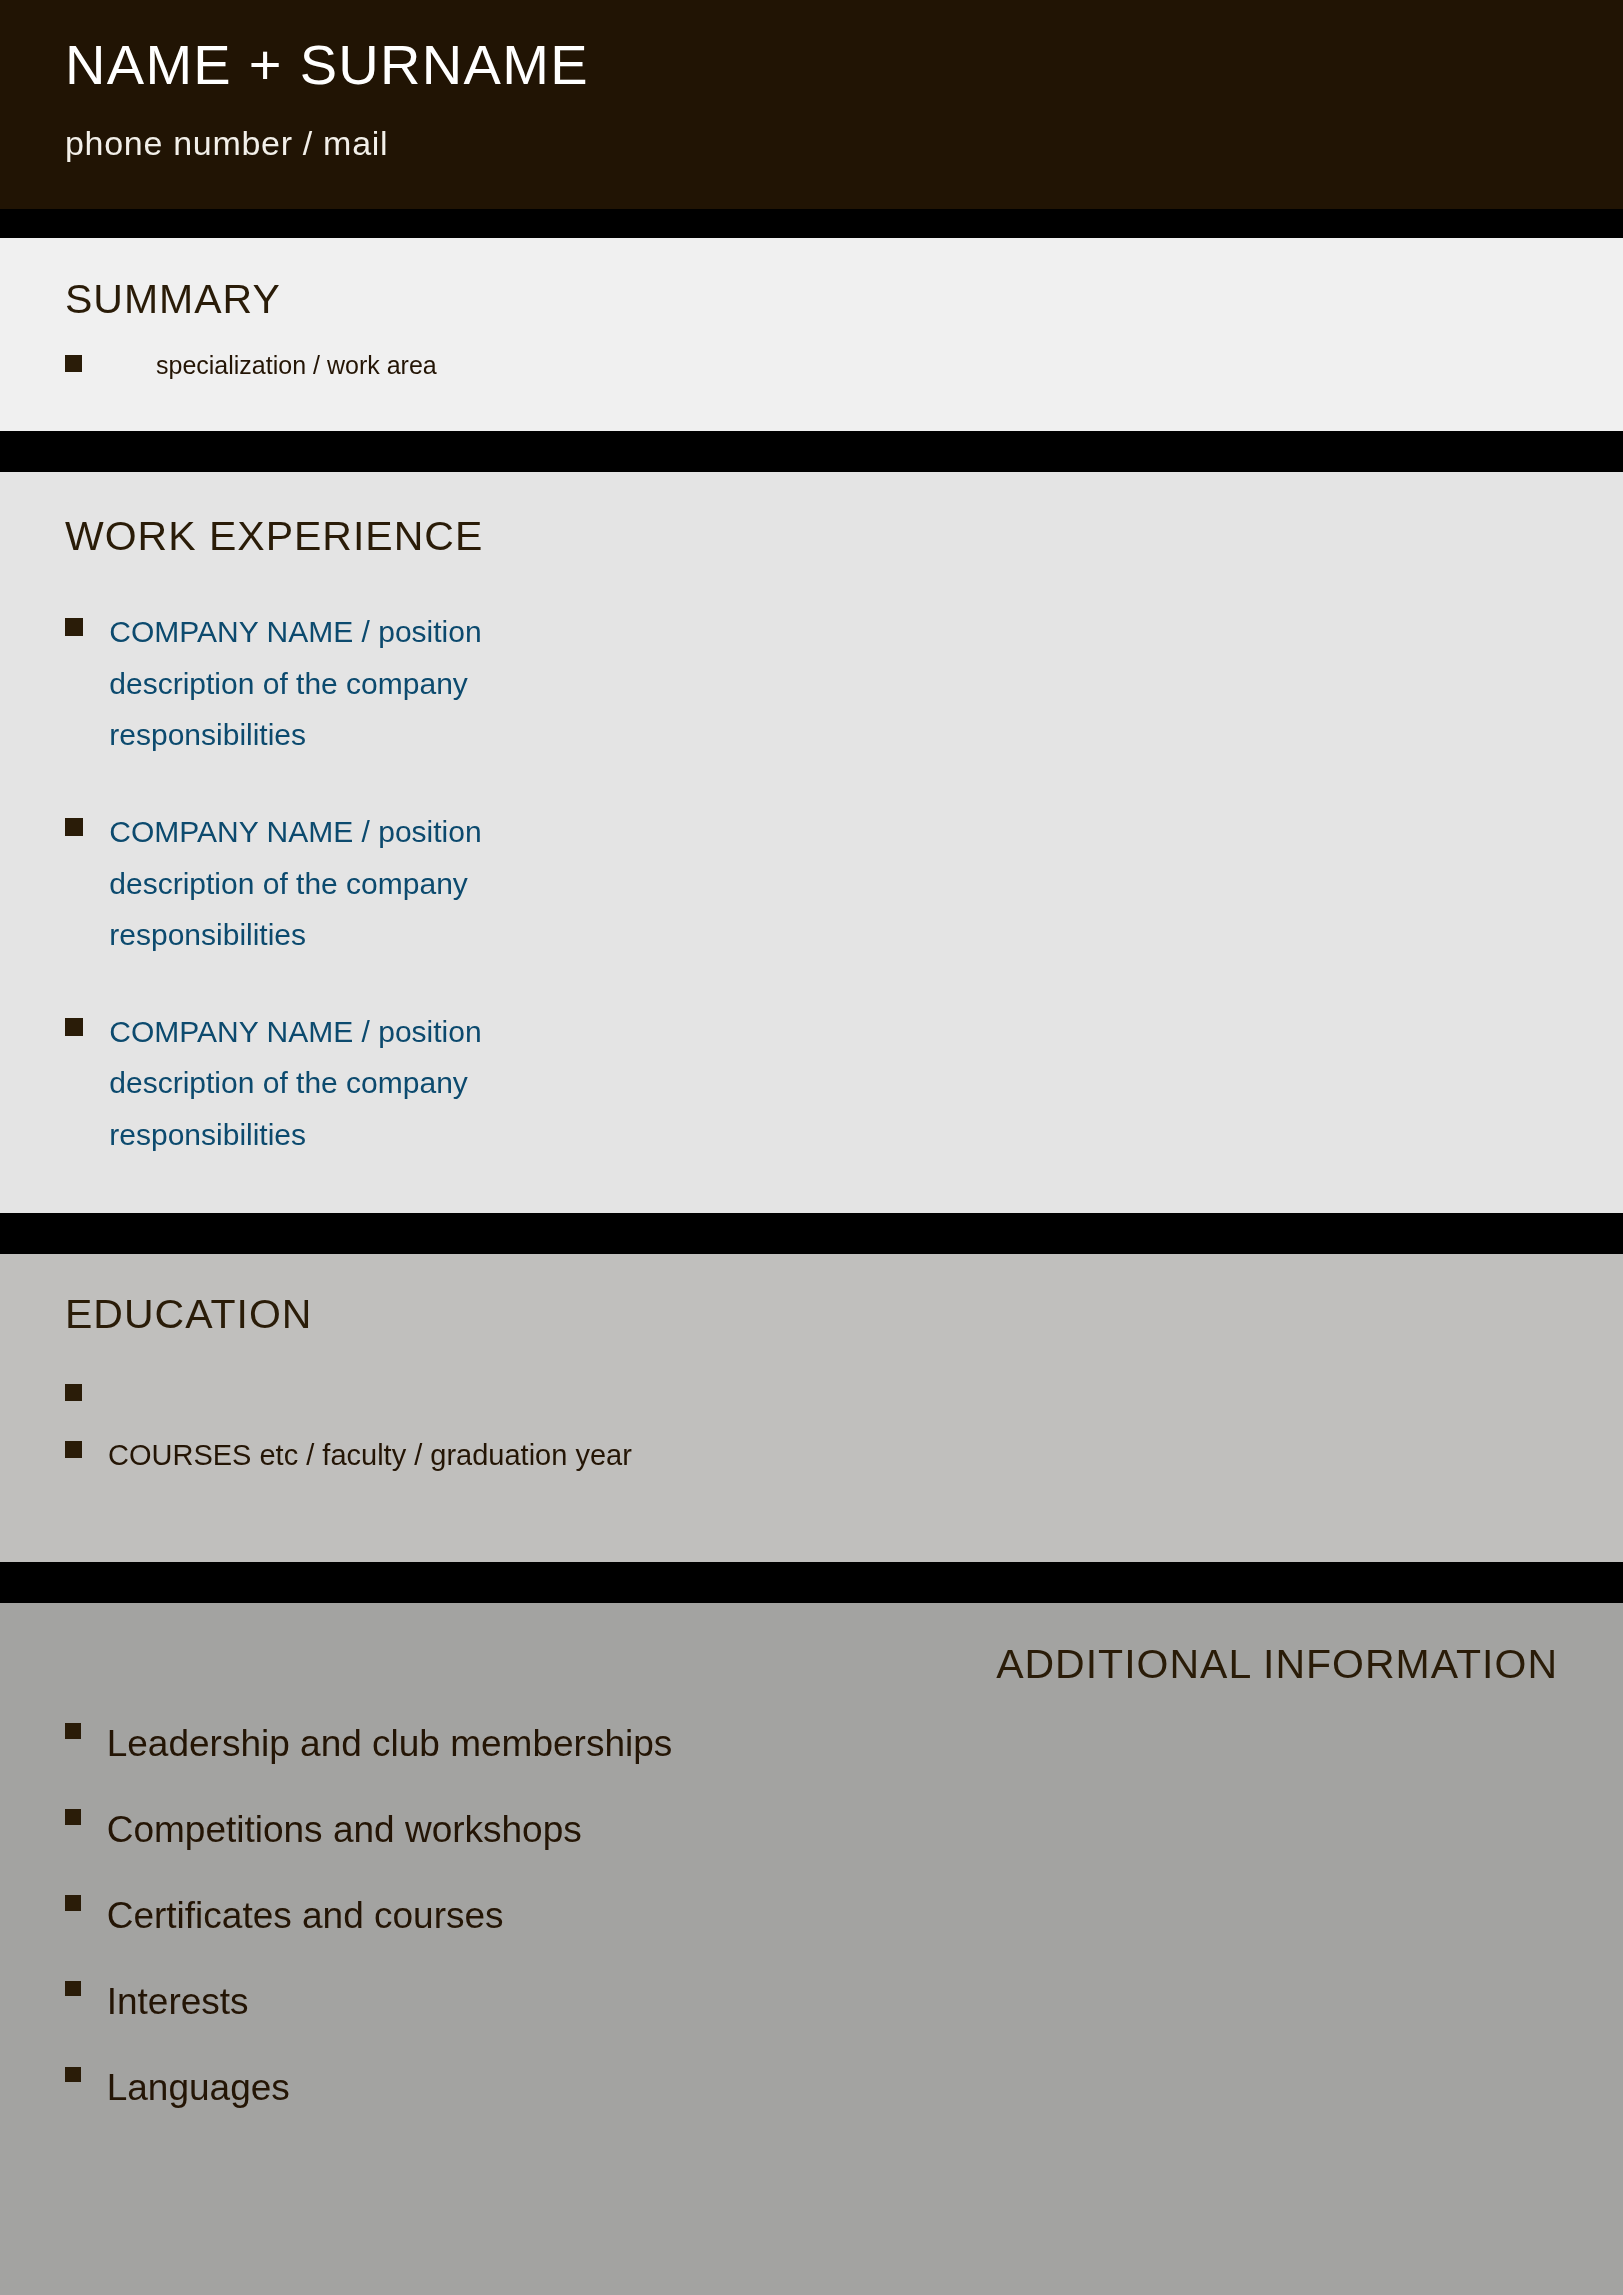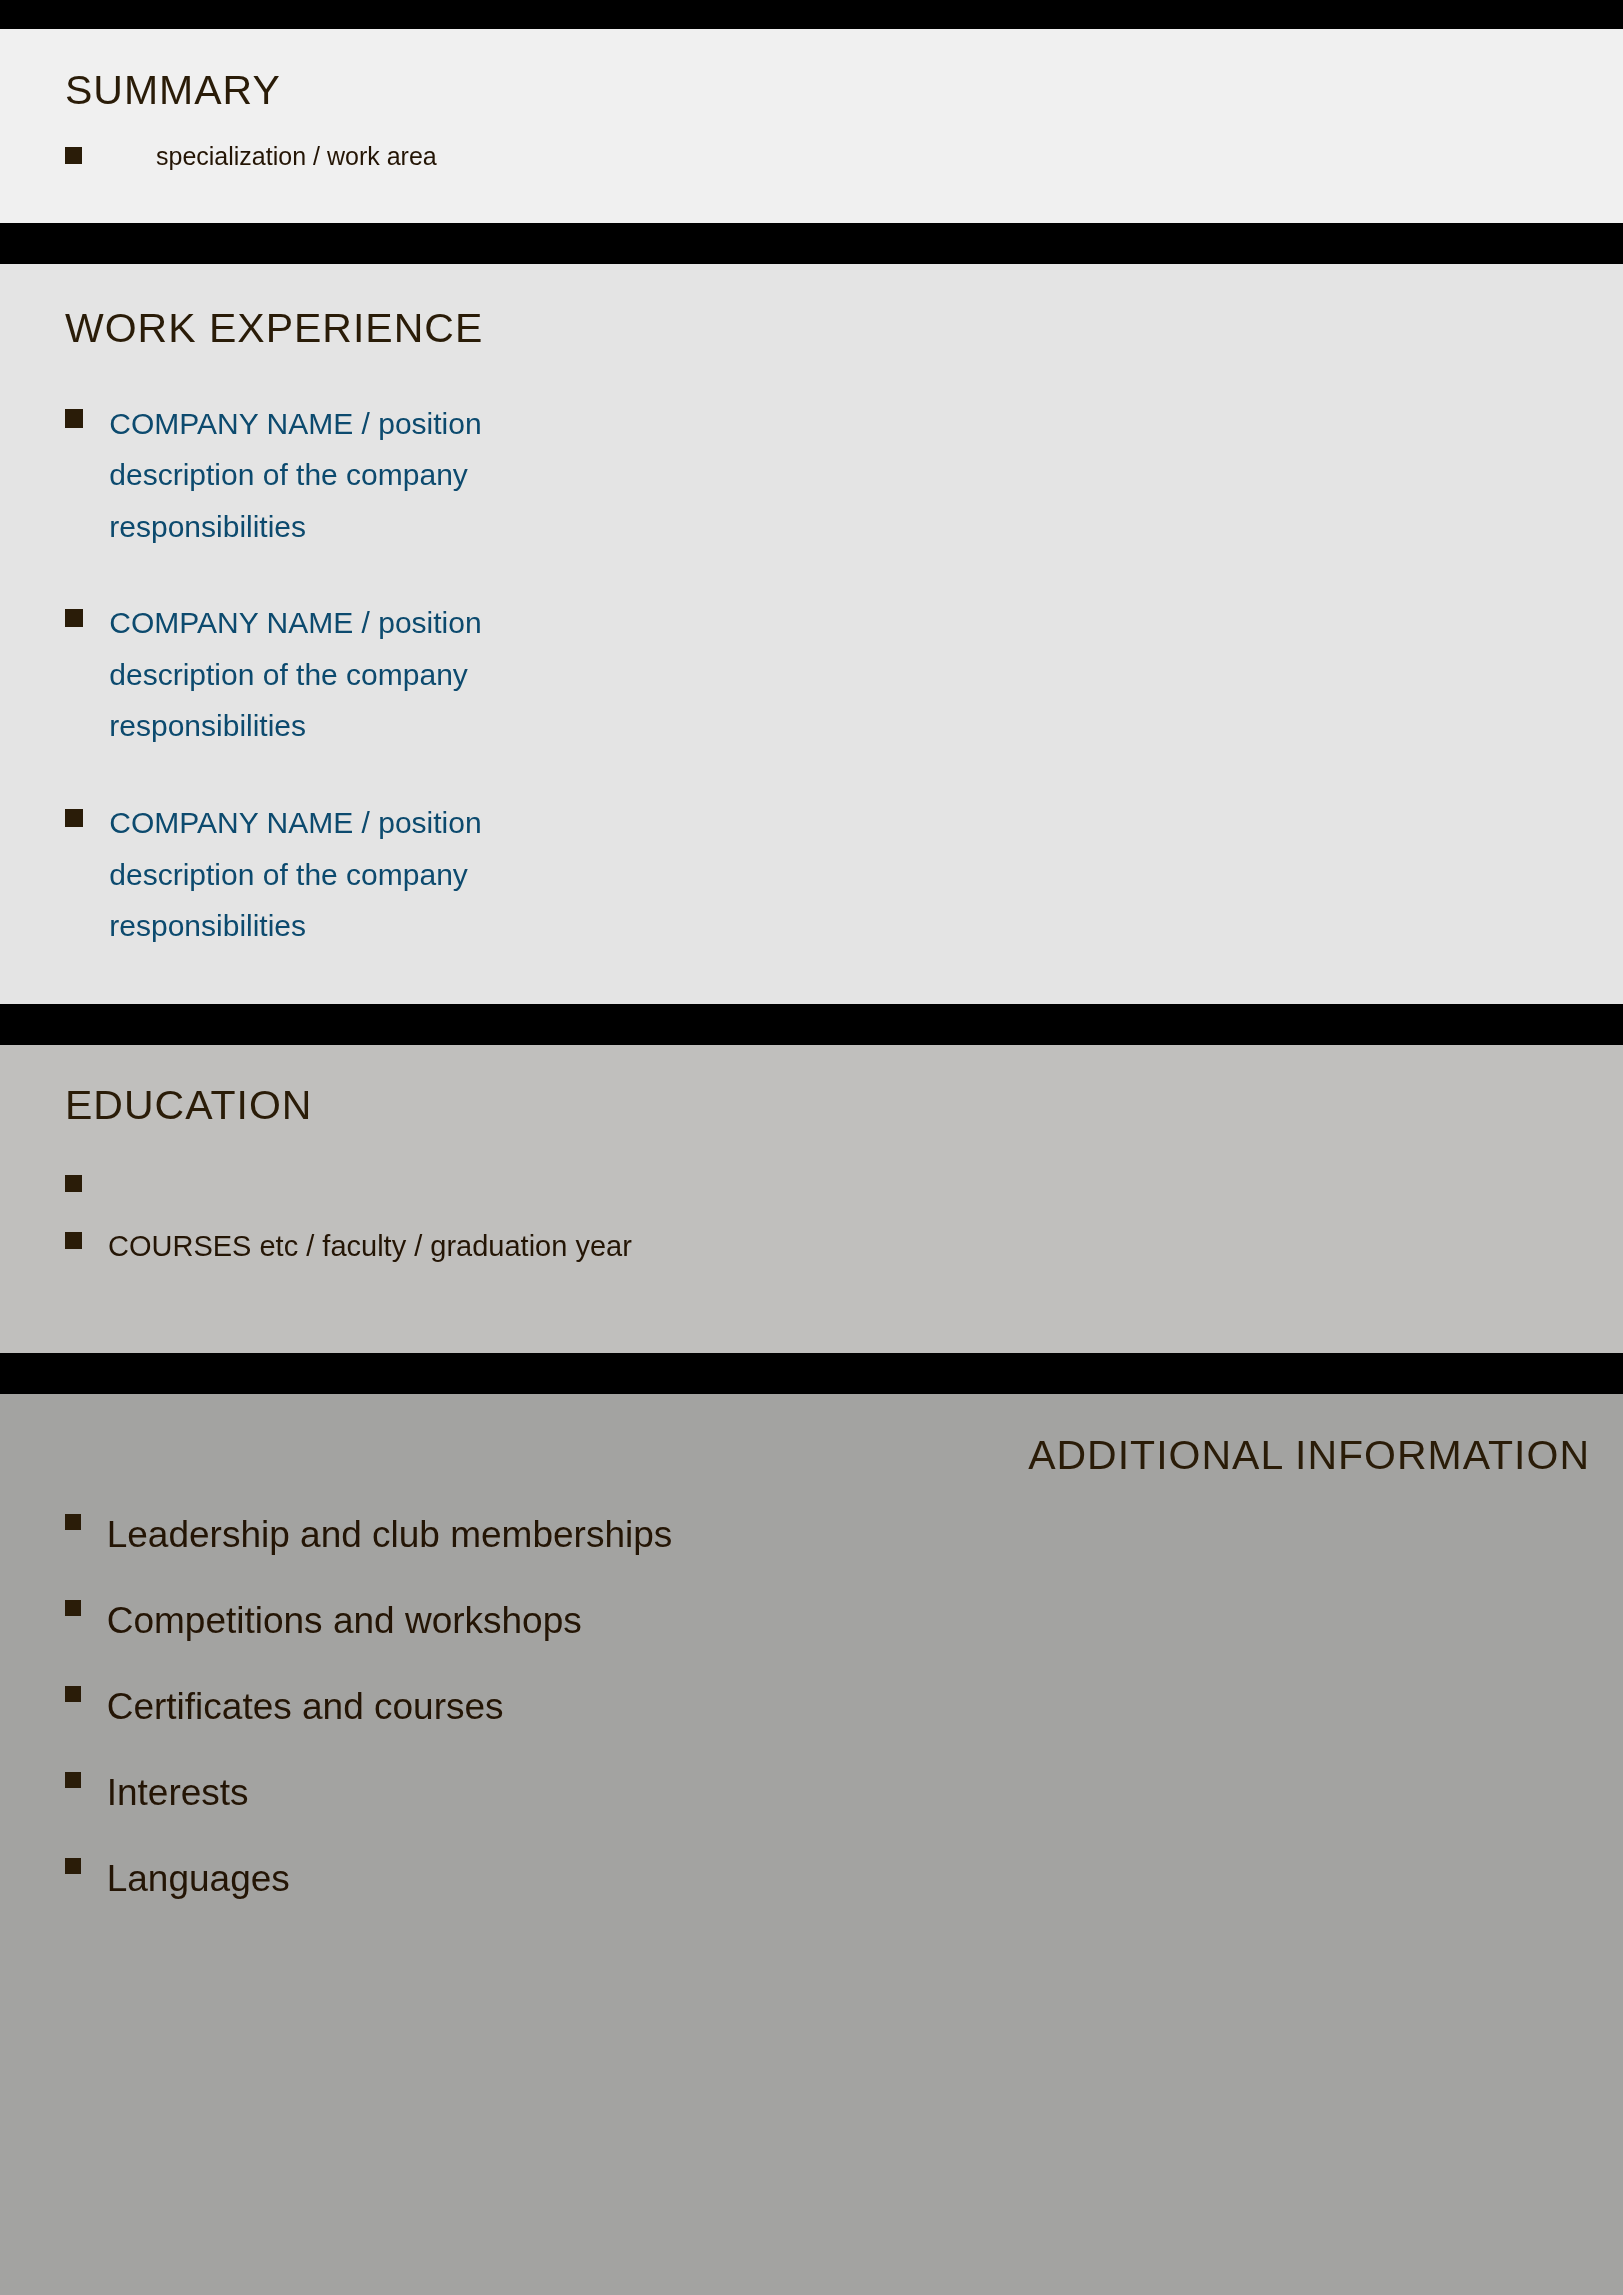--- a/index.html
+++ b/index.html
@@ -48,21 +48,21 @@
   .bar {
     background: #000000;
     width: 100%;
   }
   .bar-thin { height: 29px; }
   .bar-mid  { height: 41px; }
 
   
   .section {
     box-sizing: border-box;
-    padding: 38px 33px 38px 65px;
+    padding: 38px 65px 38px 65px;
   }
   .section-summary     { background: #f0f0f0; padding-bottom: 46px; }
   .section-work        { background: #e4e4e4; padding-top: 41px; padding-bottom: 52px; }
   .section-education   { background: #c0bfbd; padding-top: 37px; padding-bottom: 52px; }
   .section-additional  { background: #a3a3a1; padding-top: 38px; padding-bottom: 79px; flex: 1; }
 
   .section-title {
     font-size: 41px;
     font-weight: 400;
     letter-spacing: 1px;
@@ -138,20 +138,24 @@
   .section-additional .bullet-mark { width: 15.7px; height: 15.7px; margin-top: 9.2px; }
 
   
   .section-summary .bullet-text { font-size: 25px; margin-left: 48px; }
 </style>
 </head>
 <body>
 
 <div class="page">
 
+  <header class="header">
+    <h1 class="header-name">NAME + SURNAME</h1>
+    <p class="header-contact">phone number / mail</p>
+  </header>
 
   <div class="bar bar-thin"></div>
 
   <section class="section section-summary">
     <h2 class="section-title">SUMMARY</h2>
     <ul class="bullet-list">
       <li class="bullet-item">
         <span class="bullet-mark"></span>
         <span class="bullet-text-wrap">
           <span class="bullet-text">specialization / work area</span>

